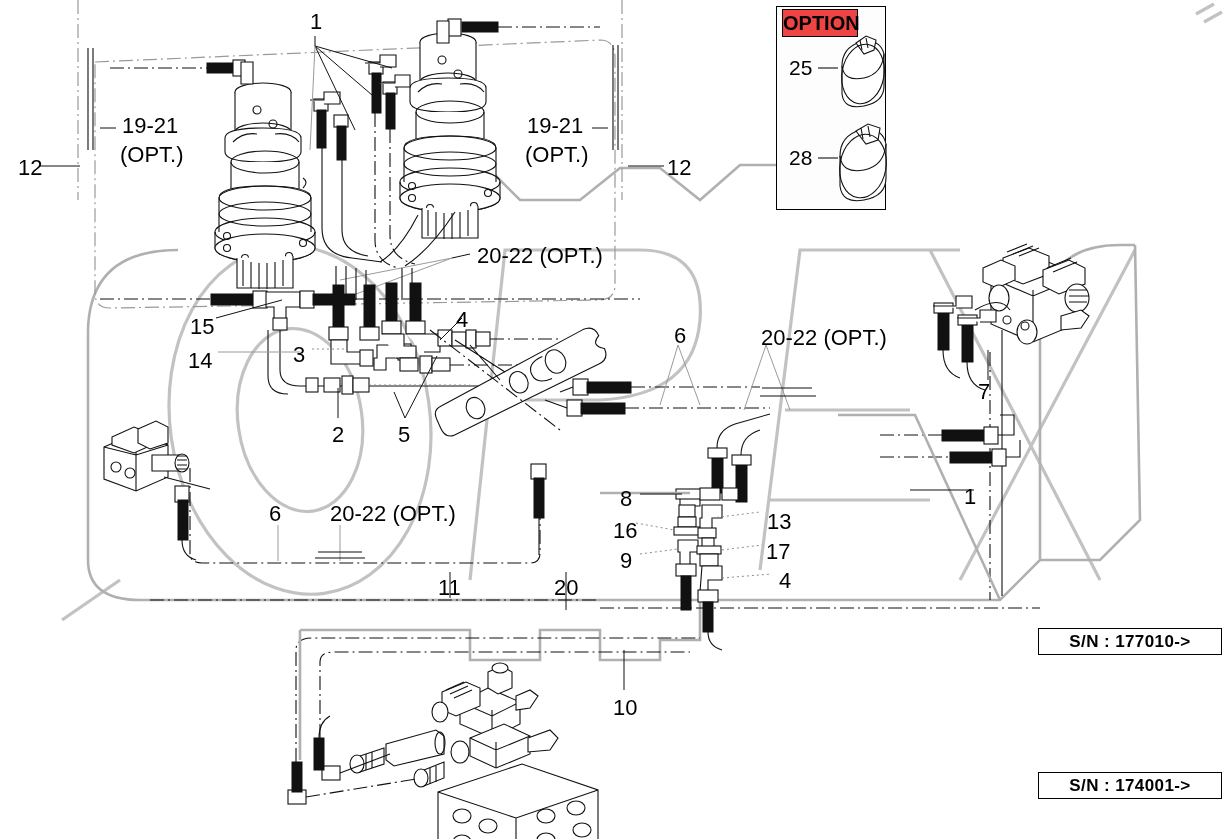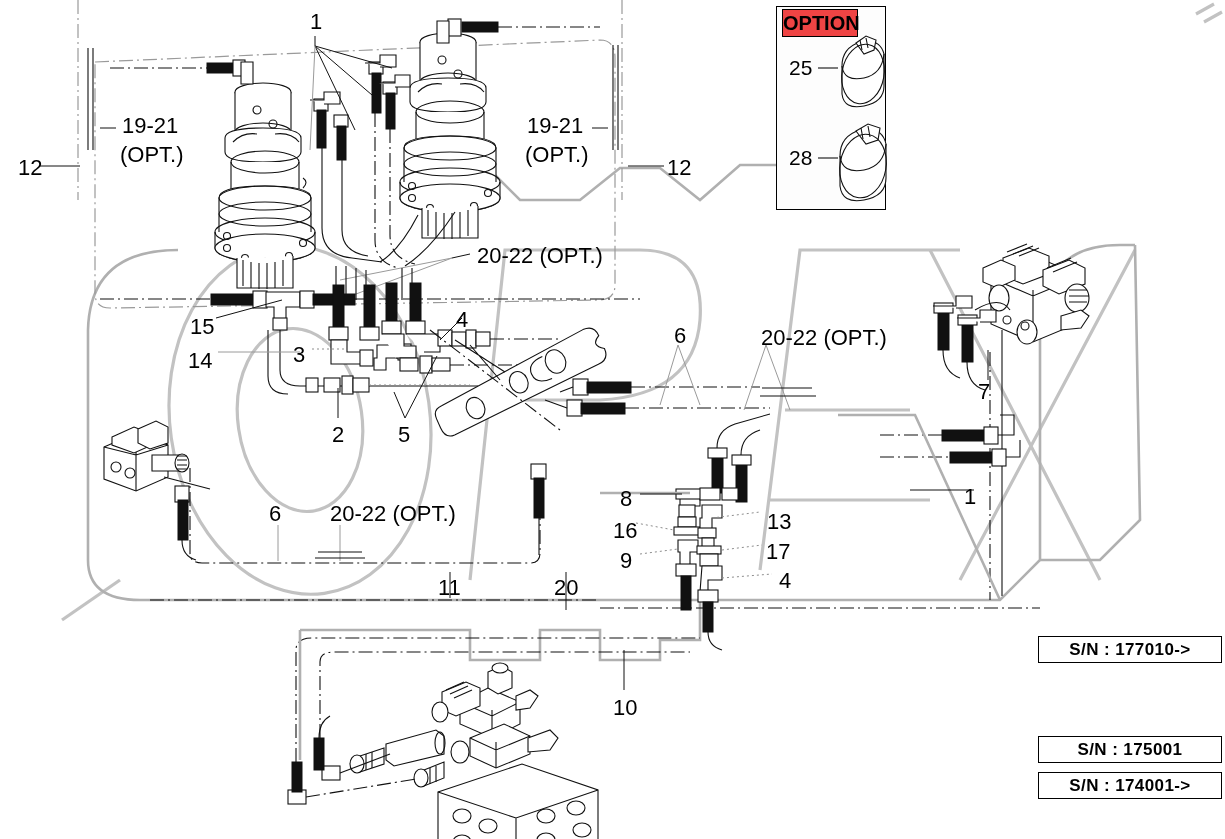--- a/index.html
+++ b/index.html
@@ -524,17 +524,16 @@
         <path d="M840 156 Q840 136 860 130 Q882 126 886 144 L886 178 Q886 196 864 200
                  Q842 204 840 186 Z" fill="#fff"></path>
         <path d="M840 156 Q842 174 864 170 Q884 166 886 144"></path>
         <path d="M856 131 L868 124 L880 128 L878 140 L866 144 Z" fill="#fff"></path>
         <path d="M861 128 L863 139 M868 126 L870 137"></path>
         <ellipse cx="863" cy="166" rx="23" ry="32" transform="rotate(10 863 166)"></ellipse>
       </g>
     </g>
   </svg>
 
-  <div class="sn" style="top:628px;margin-top:8px;">S/N : 177010-&gt;</div>
-  <div class="sn" style="top:736px;">S/N : 175001</div>
+  <div class="sn" style="top:628px;">S/N : 177010-&gt;</div>
   <div class="sn" style="top:772px;">S/N : 174001-&gt;</div>
 
 </div>
 
 </body></html>

